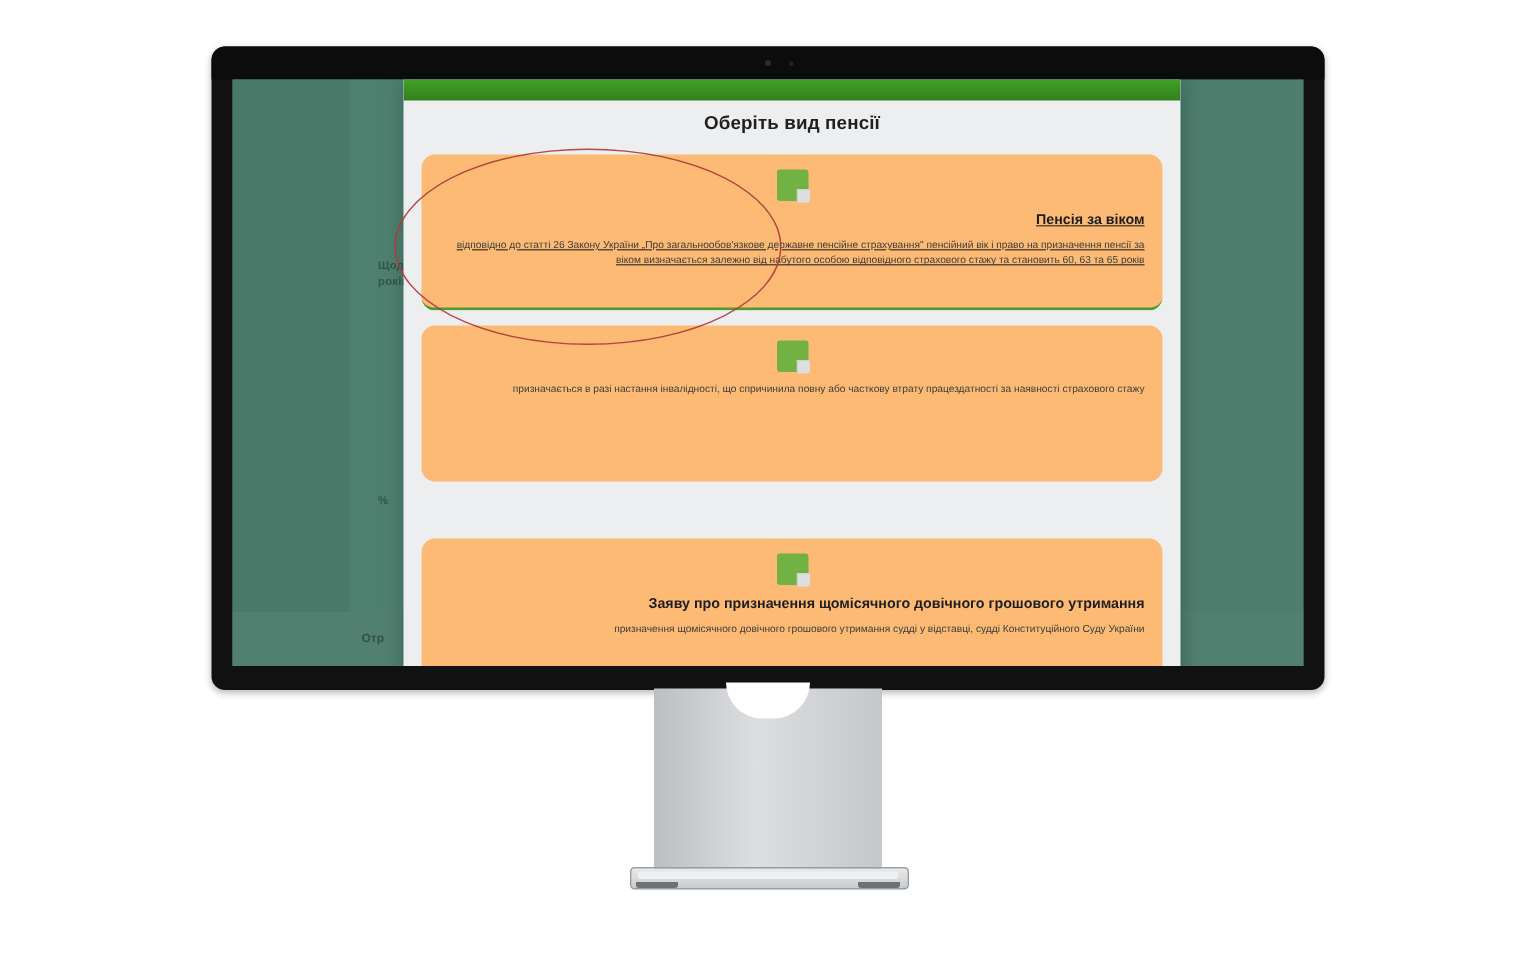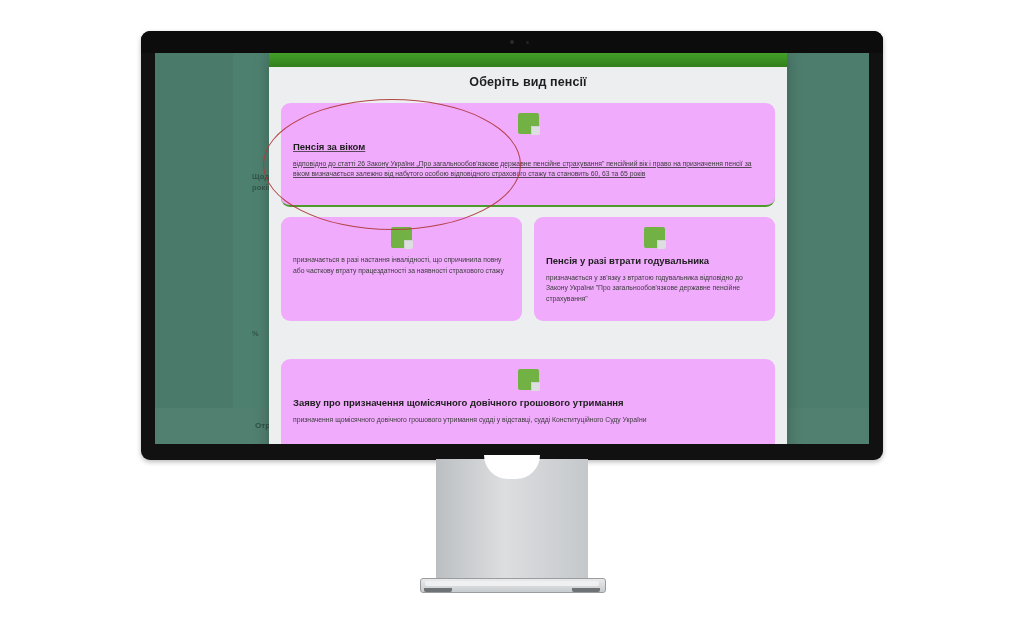--- a/index.html
+++ b/index.html
@@ -94,21 +94,21 @@
     padding-left: 11px;
   }
   #behind-bottom-strip {
     position: absolute;
     left: 0; bottom: 0;
     width: 100%; height: 36px;
     background: #517f70;
   }
   #behind-bottom-label {
     position: absolute;
-    left: 100px; bottom: 14px;
+    left: 86px; bottom: 14px;
     font-size: 8px;
     font-weight: bold;
     color: #2f5246;
     white-space: nowrap;
   }
 
   
   #modal {
     position: absolute;
     left: 114px; top: 0;
@@ -134,25 +134,25 @@
   #cards-area {
     padding: 4px 12px 10px 12px;
   }
   .card-row {
     display: flex;
     gap: 12px;
     margin-bottom: 10px;
   }
   .card {
     flex: 1 1 0;
-    background: #f0abfc;
+    background: #fdba74;
     border-radius: 9px;
     padding: 10px 12px 12px 12px;
     box-sizing: border-box;
-    text-align: left;
+    text-align: right;
     min-height: 104px;
   }
   .card.selected {
     border-bottom: 2px solid #4e9b2d;
   }
   .card.wide {
     min-height: 100px;
     margin-top: 28px;
   }
   .doc-icon {
@@ -289,25 +289,20 @@
               <p class="card-title">Пенсія за віком</p>
               <p class="card-desc">відповідно до статті 26 Закону України „Про загальнообов'язкове державне пенсійне страхування" пенсійний вік і право на призначення пенсії за віком визначається залежно від набутого особою відповідного страхового стажу та становить 60, 63 та 65 років</p>
             </div>
           </div>
 
           <div class="card-row">
             <div class="card">
               <div class="doc-icon"></div>
               <p class="card-desc">призначається в разі настання інвалідності, що спричинила повну або часткову втрату працездатності за наявності страхового стажу</p>
             </div>
-            <div class="card">
-              <div class="doc-icon"></div>
-              <p class="card-title">Пенсія у разі втрати годувальника</p>
-              <p class="card-desc">призначається у зв'язку з втратою годувальника відповідно до Закону України "Про загальнообов'язкове державне пенсійне страхування"</p>
-            </div>
           </div>
 
           <div class="card-row">
             <div class="card wide">
               <div class="doc-icon"></div>
               <p class="card-title">Заяву про призначення щомісячного довічного грошового утримання</p>
               <p class="card-desc">призначення щомісячного довічного грошового утримання судді у відставці, судді Конституційного Суду України</p>
             </div>
           </div>
 

